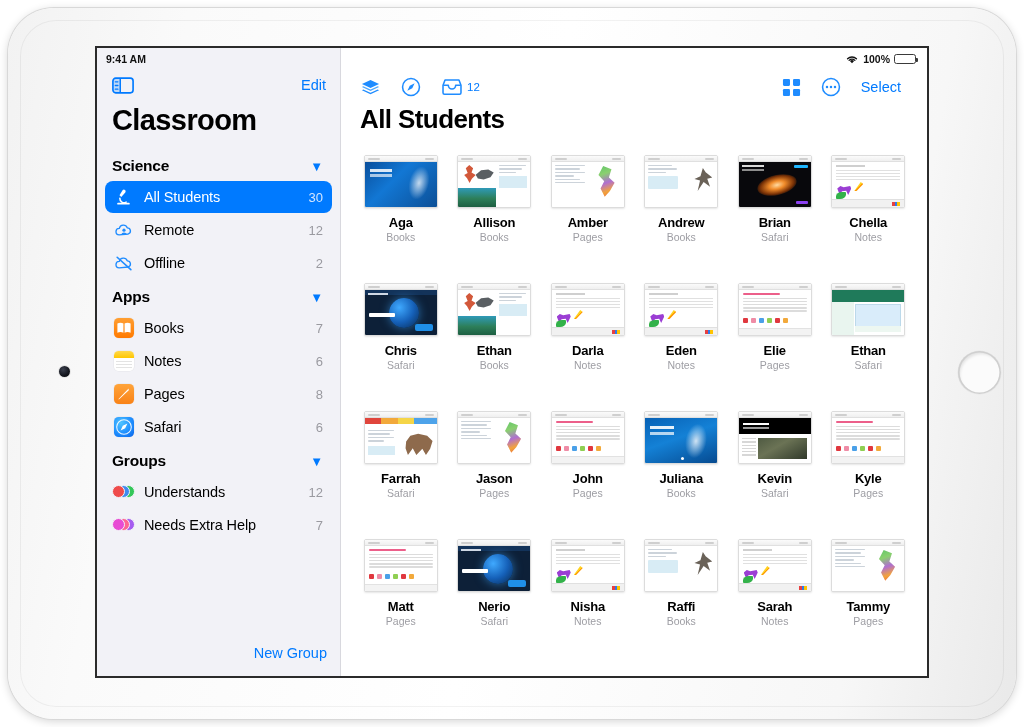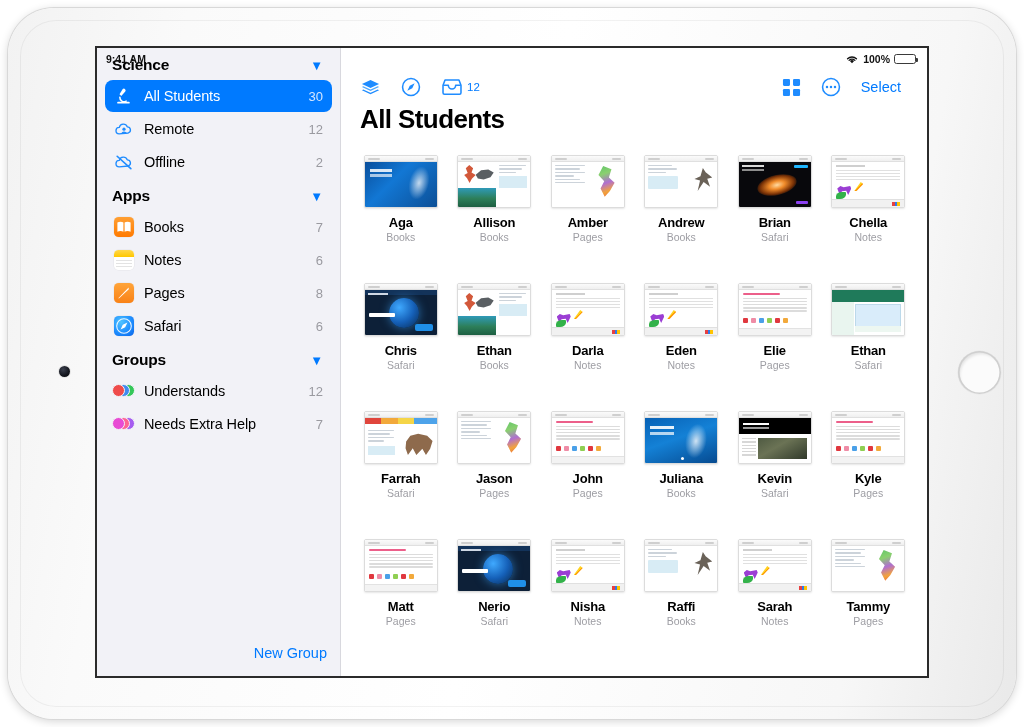--- a/index.html
+++ b/index.html
@@ -377,21 +377,33 @@
       </svg>
       <span>100%</span>
       <span class="battery-shell">
         <span class="battery-fill"></span>
       </span>
     </div>
   </div>
 
   <div id="sidebar">
 
-
+    <div class="sidebar-topbar">
+      <svg class="sidebar-toggle-icon" viewBox="0 0 24 18">
+        <rect x="1" y="1" width="22" height="16" rx="3" fill="none" stroke="#007aff" stroke-width="1.8"></rect>
+        <rect x="1" y="1" width="8" height="16" rx="3" fill="#007aff" opacity="0.22"></rect>
+        <line x1="9" y1="1" x2="9" y2="17" stroke="#007aff" stroke-width="1.6"></line>
+        <line x1="3.6" y1="5" x2="6.4" y2="5" stroke="#007aff" stroke-width="1.5" stroke-linecap="round"></line>
+        <line x1="3.6" y1="9" x2="6.4" y2="9" stroke="#007aff" stroke-width="1.5" stroke-linecap="round"></line>
+        <line x1="3.6" y1="13" x2="6.4" y2="13" stroke="#007aff" stroke-width="1.5" stroke-linecap="round"></line>
+      </svg>
+      <span class="edit-link">Edit</span>
+    </div>
+
+    <div class="app-title">Classroom</div>
 
     <div id="sidebar-sections">
         <div class="section-header">
           <span>Science</span>
      <span class="chevron">▼</span>
         </div>
         <div class="nav-list">
           <div class="nav-row selected">
             <span class="nav-icon">
               <svg width="20" height="18" viewBox="0 0 22 20">

